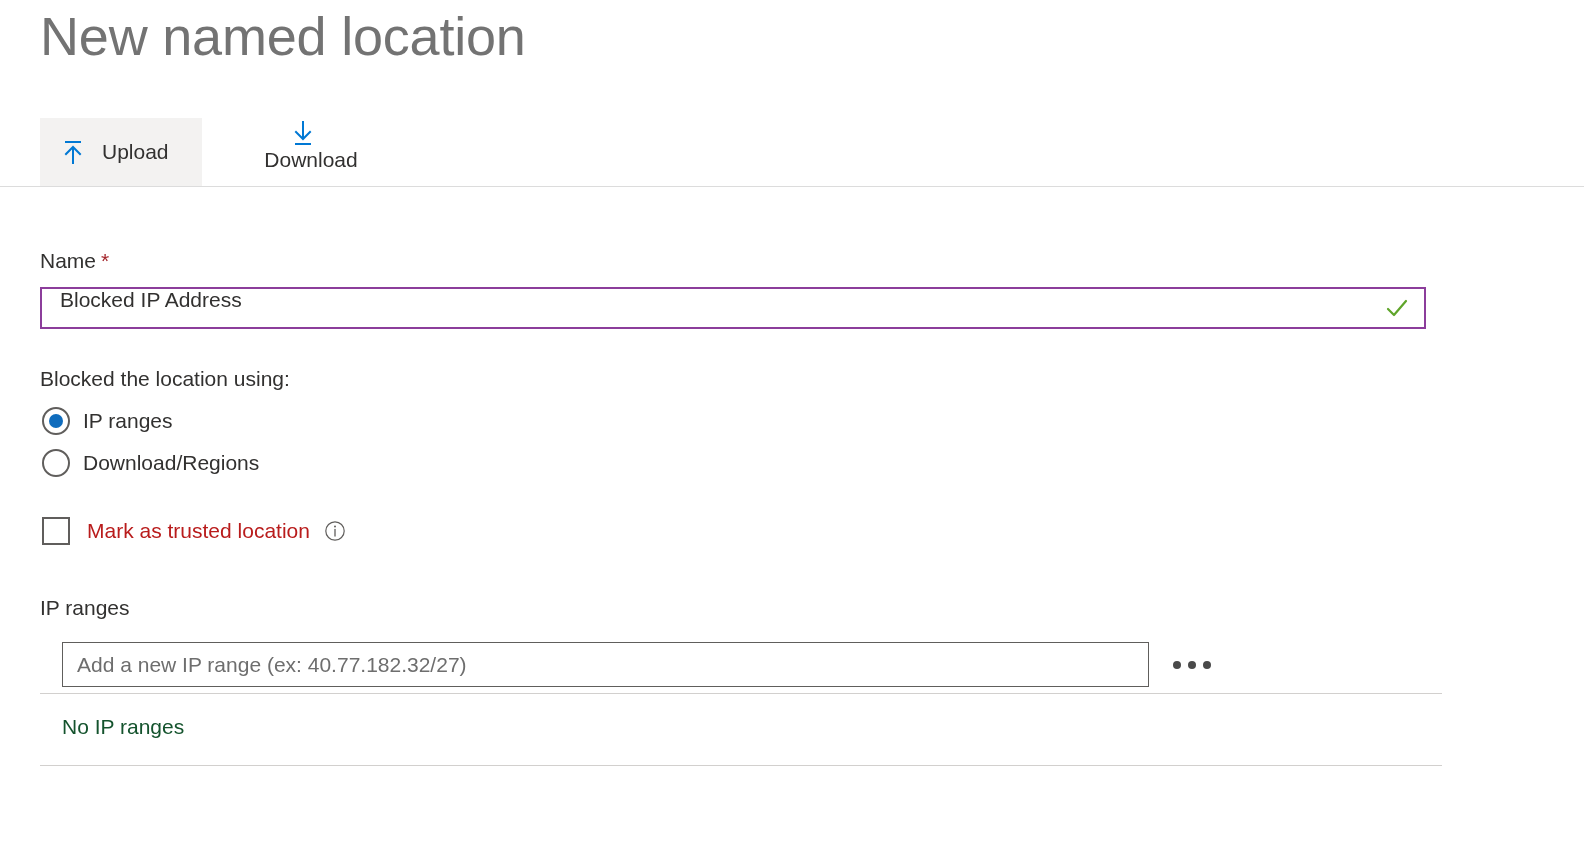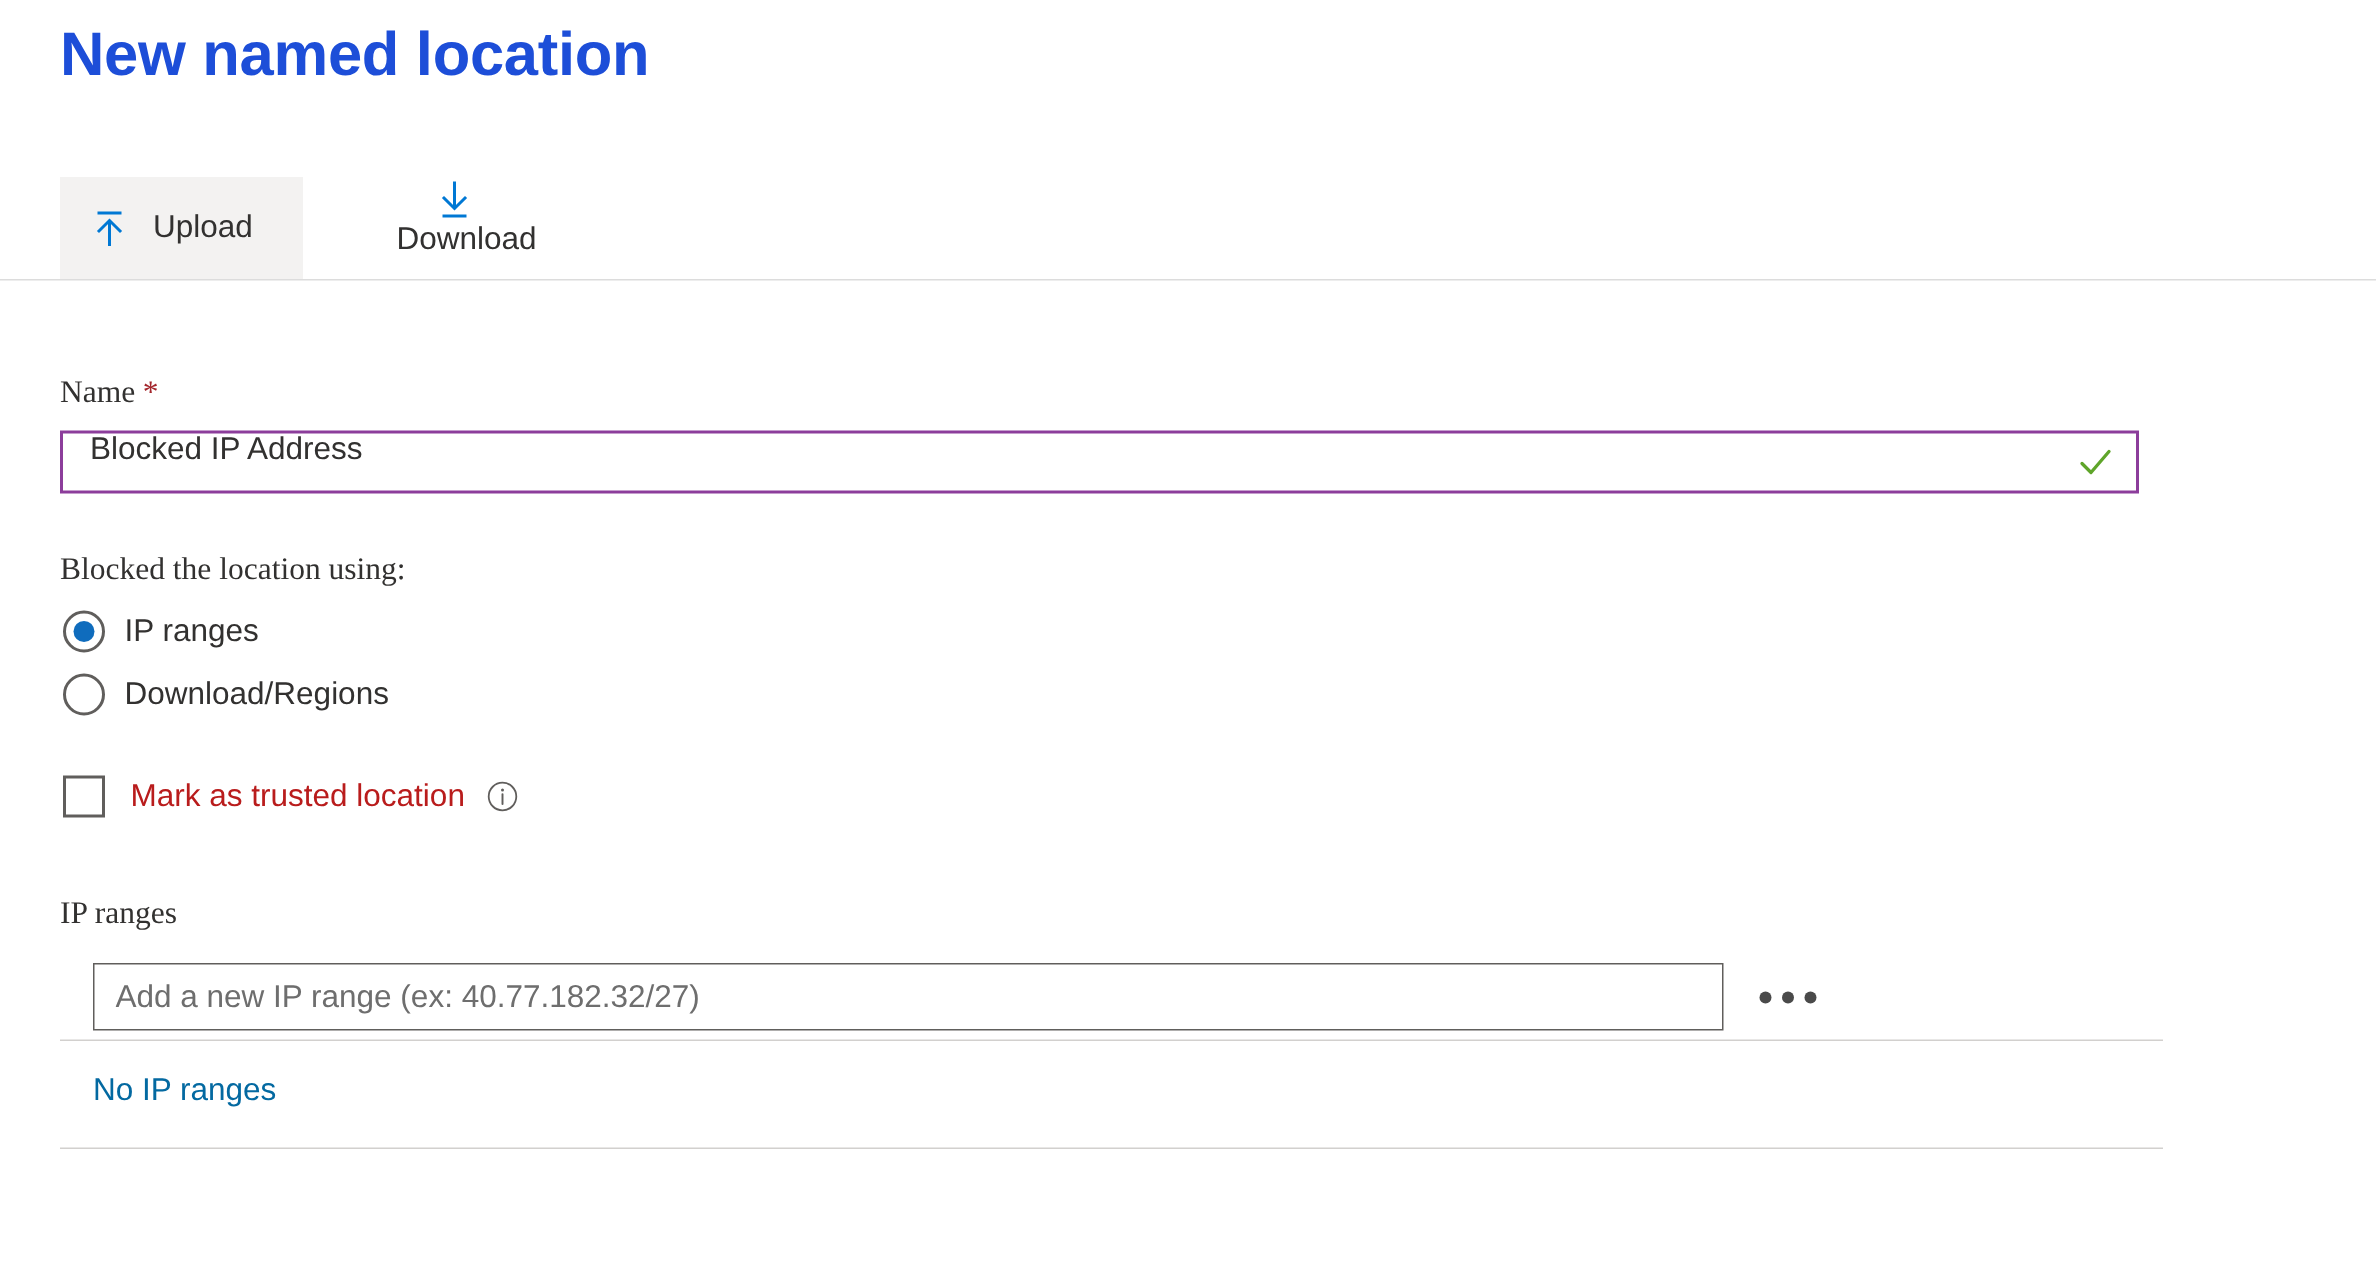--- a/index.html
+++ b/index.html
@@ -15,24 +15,24 @@
     color: #323130;
     overflow: hidden;
     position: relative;
   }
 
   
   .page-title {
     position: absolute;
     left: 40px;
     top: 8px;
-    font-size: 41px;
-    font-weight: 700;
+    font-size: 54px;
+    font-weight: 400;
     letter-spacing: -0.2px;
-    color: #1d4ed8;
+    color: #737373;
     line-height: 56px;
     white-space: nowrap;
   }
 
   
   .command-bar {
     position: absolute;
     left: 0;
     top: 118px;
     width: 1584px;
@@ -86,21 +86,20 @@
     top: 187px;
     width: 1584px;
   }
 
   .field-label {
     position: absolute;
     font-size: 21px;
     color: #323130;
     white-space: nowrap;
     line-height: 28px;
-    font-family: Liberation Serif, serif;
   }
   .req-star {
     color: #a4262c;
     font-size: 21px;
     margin-left: 5px;
   }
 
   
   .name-input-wrap {
     position: absolute;
@@ -243,21 +242,21 @@
     position: absolute;
     left: 40px;
     width: 1402px;
     height: 1px;
     background: #d2d0ce;
   }
   .empty-text {
     position: absolute;
     left: 62px;
     font-size: 21px;
-    color: #0369a1;
+    color: #14532d;
     line-height: 28px;
     white-space: nowrap;
   }
 </style>
 </head>
 <body>
 
 <div class="page-title">New named location</div>
 
 <div class="command-bar">

